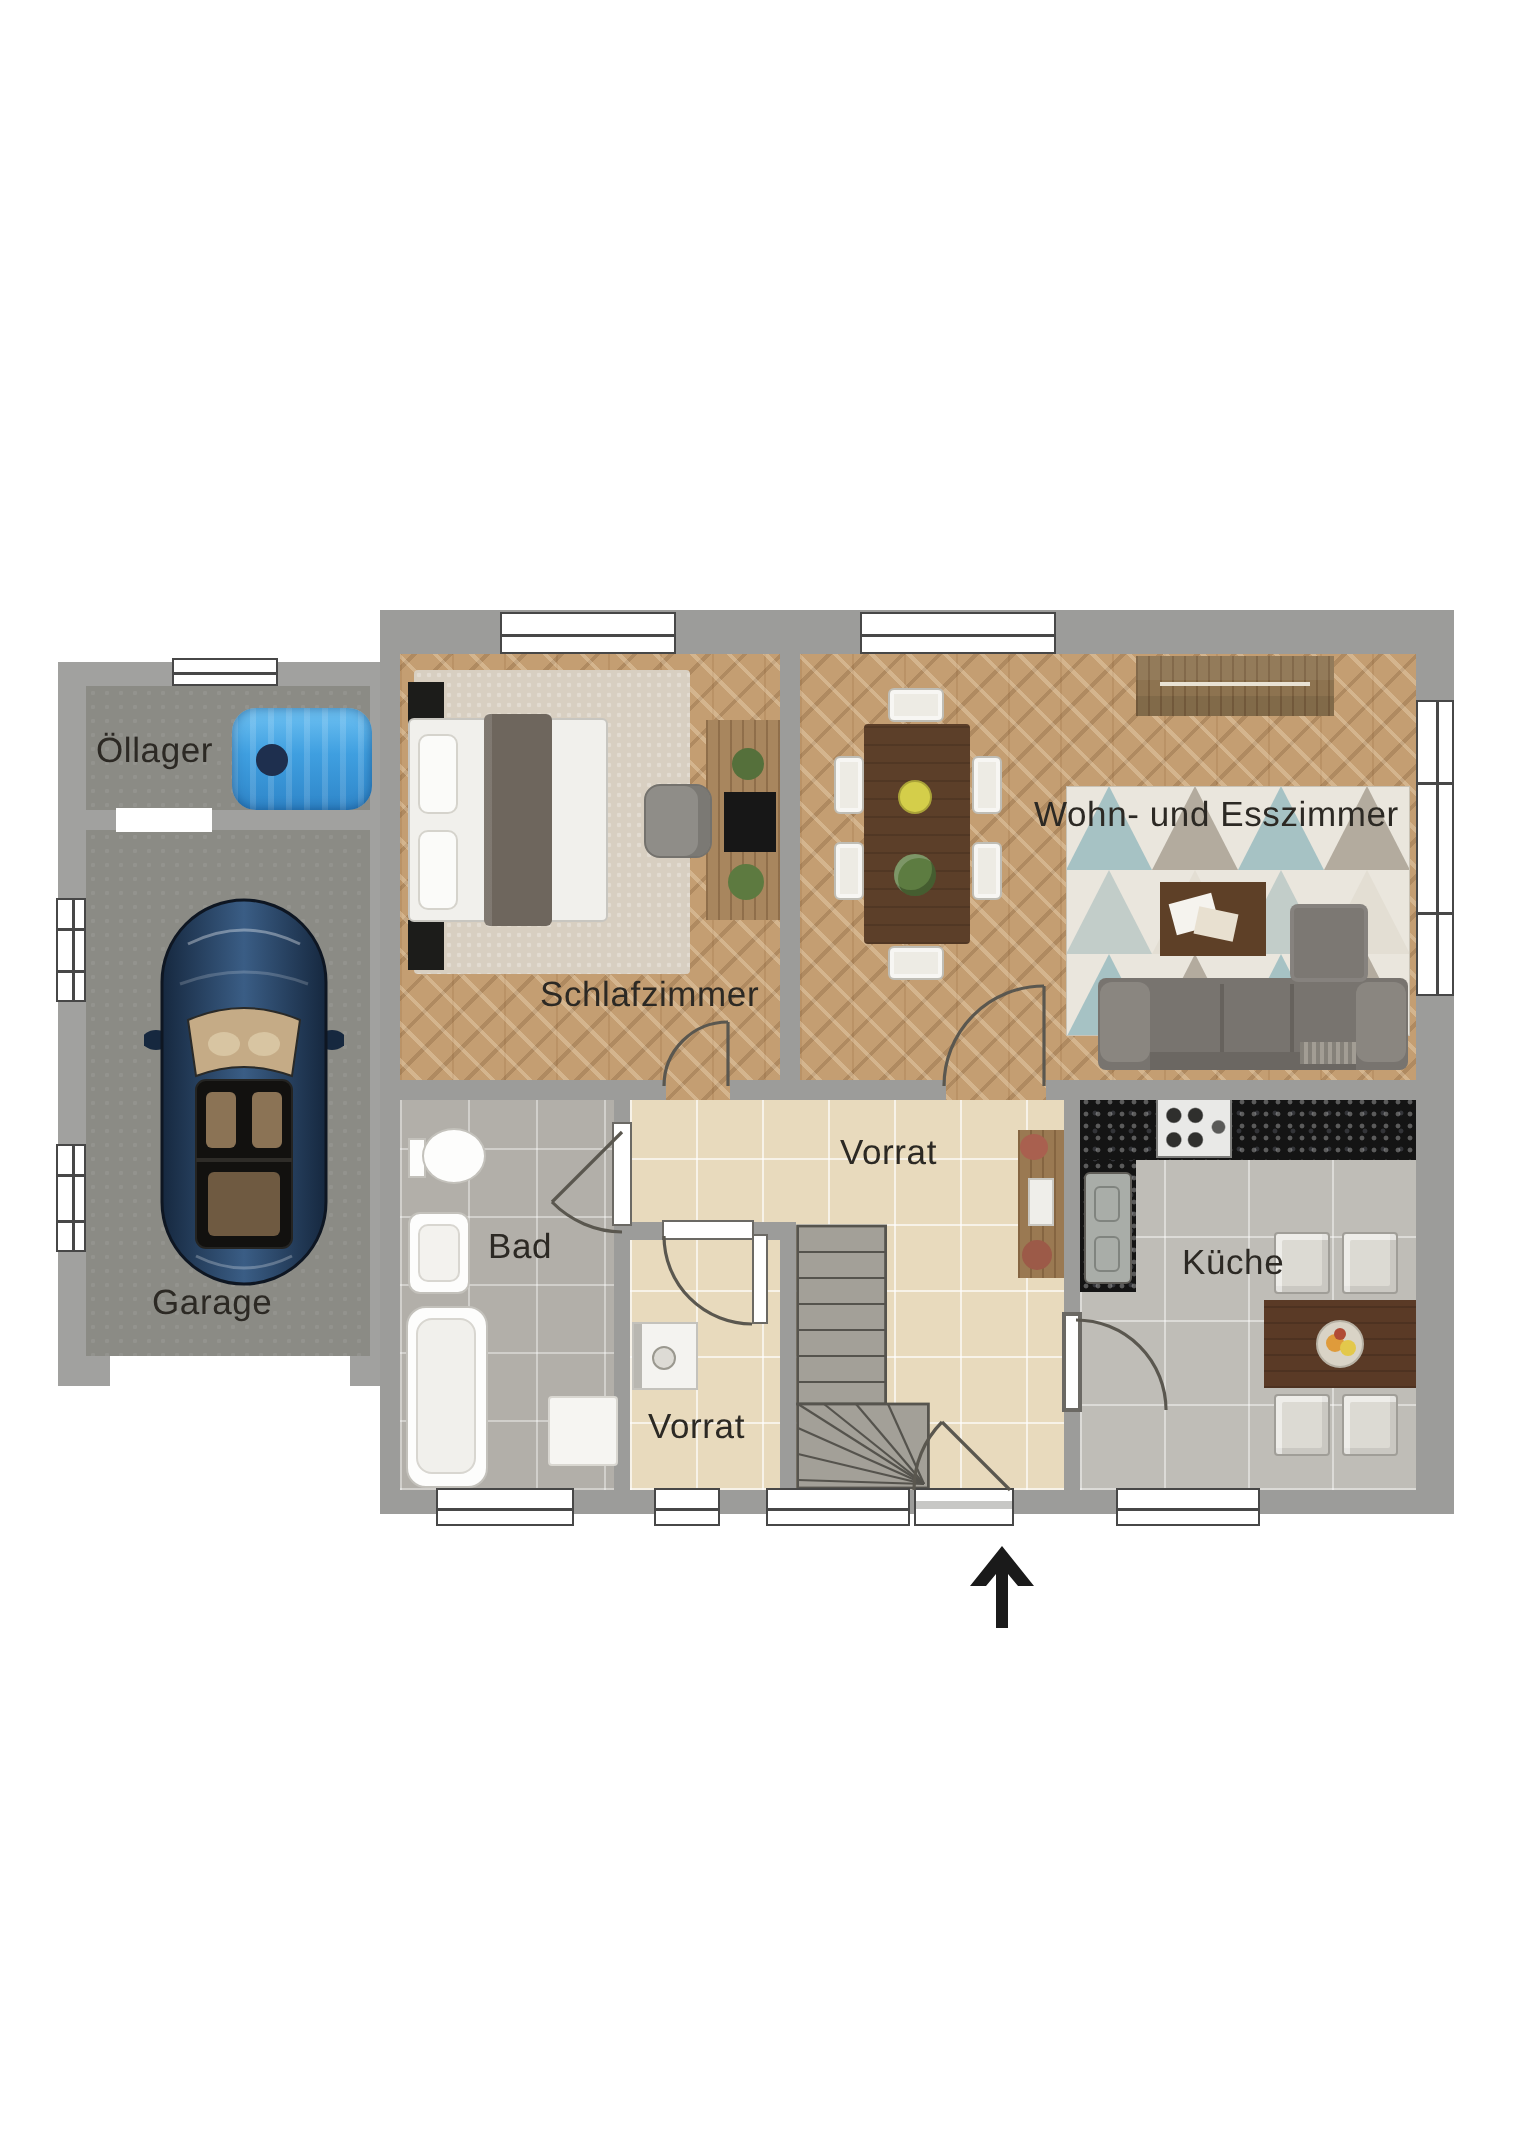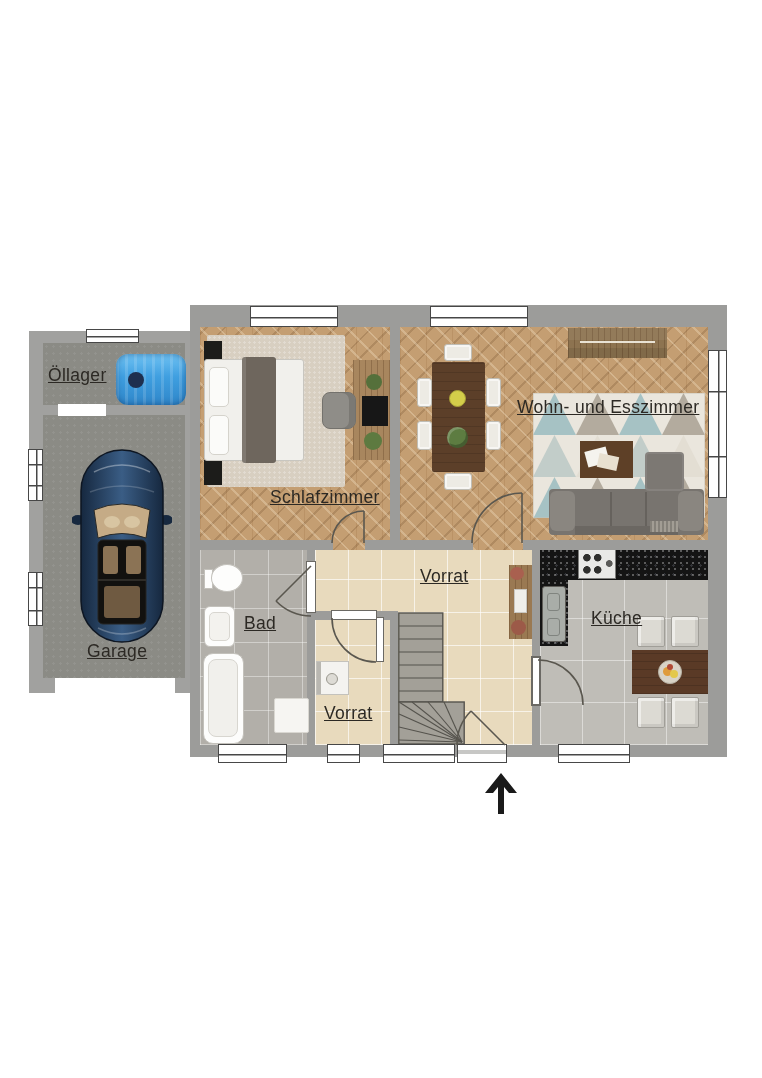--- a/index.html
+++ b/index.html
@@ -65,21 +65,21 @@
   .stove{background-color:#e9e9e7;border:1px solid #7e7e7c;z-index:3;
     background-image:
       radial-gradient(circle at 22% 30%, #2f2f2d 3.4px, rgba(0,0,0,0) 4.1px),
       radial-gradient(circle at 22% 72%, #2f2f2d 3.4px, rgba(0,0,0,0) 4.1px),
       radial-gradient(circle at 52% 30%, #2f2f2d 3.4px, rgba(0,0,0,0) 4.1px),
       radial-gradient(circle at 52% 72%, #2f2f2d 3.4px, rgba(0,0,0,0) 4.1px),
       radial-gradient(circle at 84% 50%, #5a5a58 3px, rgba(0,0,0,0) 3.7px);}
   .white-fixture{background:#fdfdfc;border:1.5px solid #c3c1bb;z-index:2;}
 
   
-  .lbl{position:absolute;color:#2c2924;font-size:17.5px;letter-spacing:.3px;z-index:12;white-space:nowrap;text-decoration:underline;}
+  .lbl{position:absolute;color:#2c2924;font-size:17.5px;letter-spacing:.3px;z-index:12;white-space:nowrap;}
   .watermark{position:absolute;color:#34312b;font-size:23px;font-weight:500;letter-spacing:.4px;z-index:13;white-space:nowrap;}
 
   svg.overlay{position:absolute;left:0;top:0;z-index:9;}
   .furn-svg{position:absolute;z-index:3;}
 </style>
 </head>
 <body>
 
 <div class="canvas">
 
@@ -286,26 +286,26 @@
       <path d="M311 566 L276 601"></path>
         <path d="M276 601 A50 50 0 0 0 311 616"></path>
       <path d="M332 618 A44 44 0 0 0 376 662"></path>
       <path d="M538 660 A45 45 0 0 1 583 705"></path>
       <path d="M505 745 L471 711"></path>
         <path d="M457 745 A48 48 0 0 1 471 711"></path>
     </g>
   </svg>
 
   <div class="lbl" style="left:48px;top:365px;">Öllager</div>
-  <div class="lbl" style="left:87px;top:641px;">Garage</div>
+  <div class="lbl" style="left:76px;top:641px;">Garage</div>
   <div class="lbl" style="left:232px;top:487px;margin-left:38px;">Schlafzimmer</div>
   <div class="lbl" style="left:517px;top:367px;margin-top:30px;">Wohn- und Esszimmer</div>
   <div class="lbl" style="left:244px;top:613px;">Bad</div>
   <div class="lbl" style="left:420px;top:566px;">Vorrat</div>
   <div class="lbl" style="left:324px;top:703px;">Vorrat</div>
-  <div class="lbl" style="left:591px;top:608px;">Küche</div>
+  <div class="lbl" style="left:591px;top:621px;">Küche</div>
 
 
   <svg class="furn-svg" style="left:483px;top:772px;z-index:12;" width="36" height="44" viewBox="0 0 36 44">
     <path d="M18 1 L34 21 H26 L21 15 V42 H15 V15 L10 21 H2 Z" fill="#1a1a1a"></path>
   </svg>
 
 </div>
 
 </body></html>

